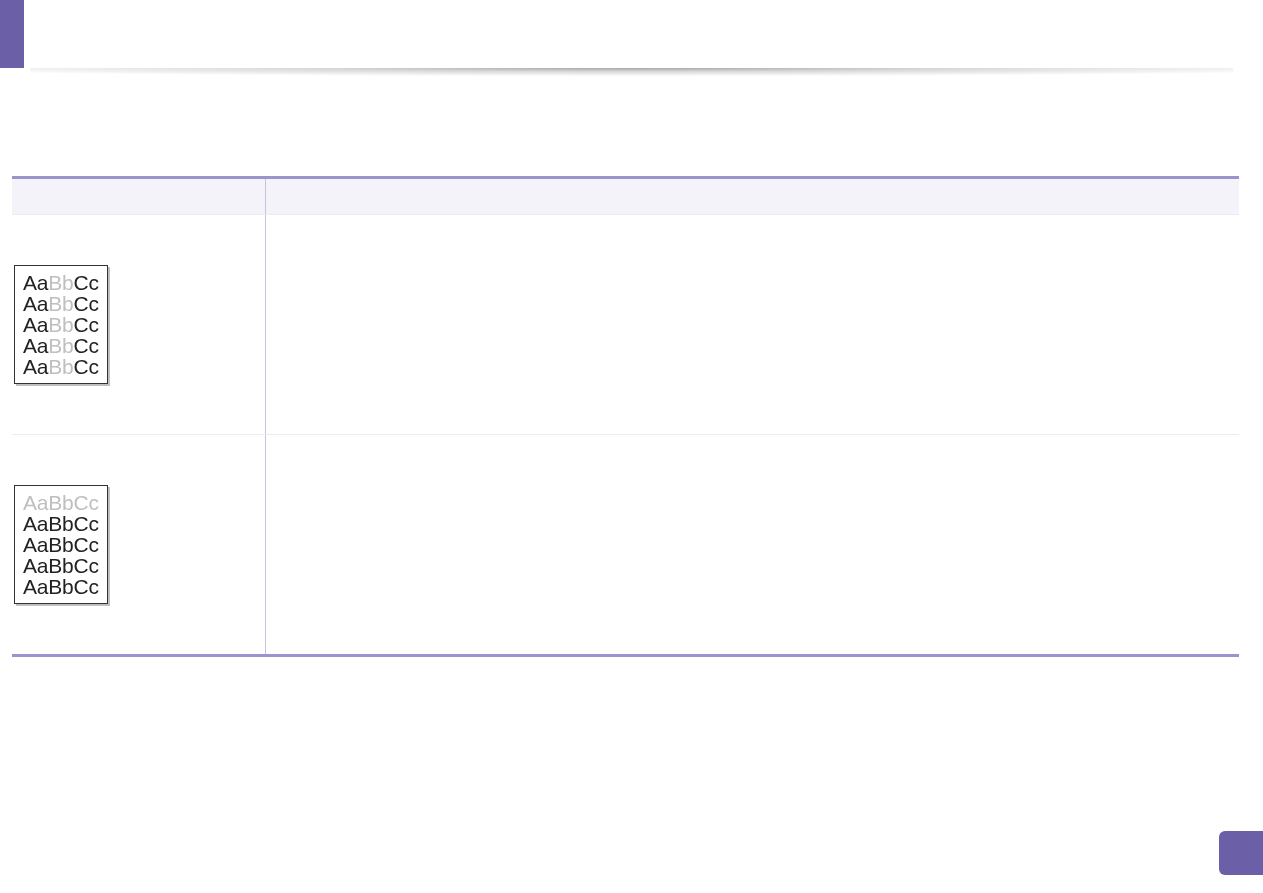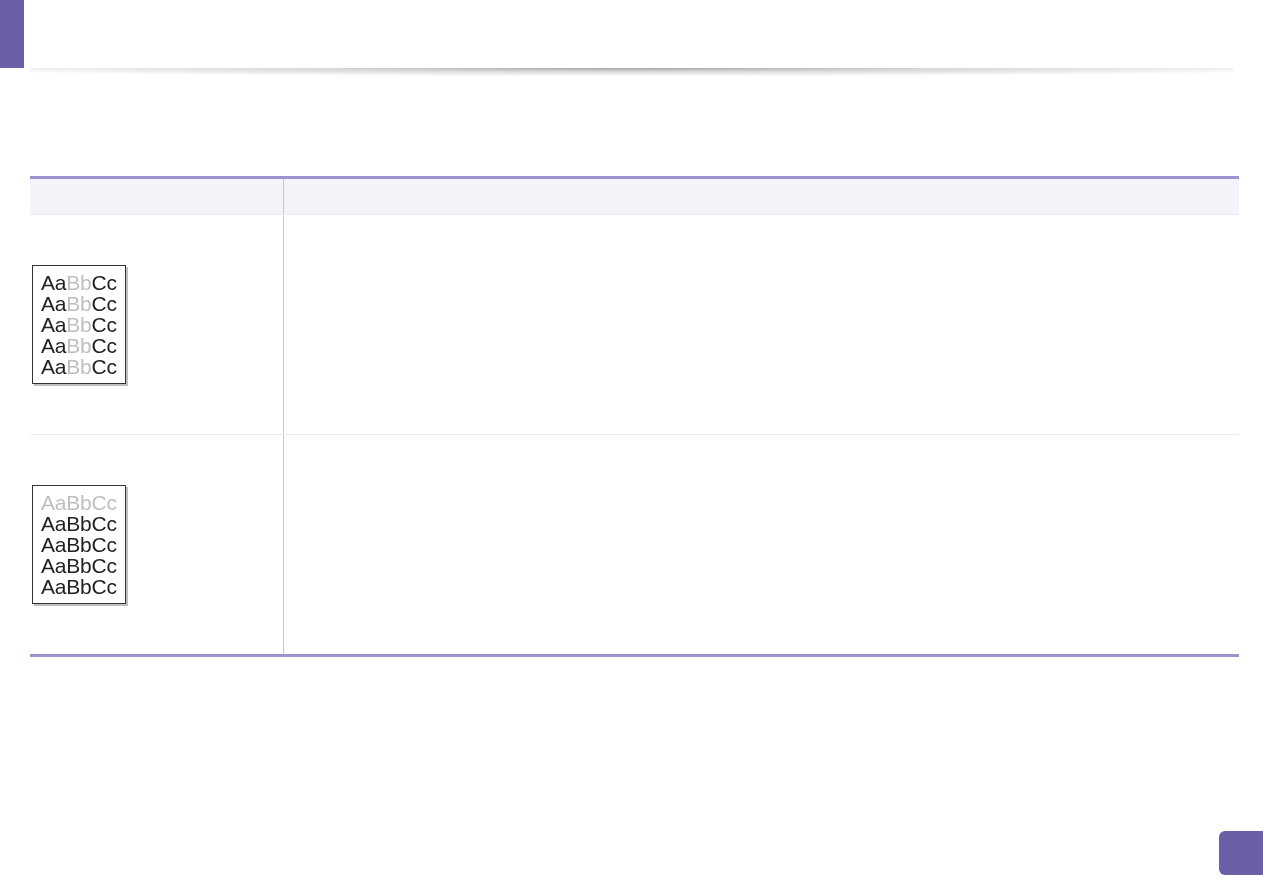--- a/index.html
+++ b/index.html
@@ -23,21 +23,21 @@
     position: absolute;
     top: 68px;
     left: 30px;
     right: 30px;
     height: 12px;
     background: radial-gradient(ellipse 90% 100% at 50% 0%, rgba(0,0,0,0.35) 0%, rgba(0,0,0,0.15) 30%, rgba(0,0,0,0) 70%);
   }
   .content {
     position: absolute;
     top: 176px;
-    left: 30px;
+    left: 12px;
     right: 24px;
   }
   .table {
     width: 100%;
     border-top: 3px solid #9a94cc;
     border-bottom: 3px solid #9a94cc;
   }
   .header-row {
     background: #f4f3fa;
     border-bottom: 1px solid #eceaf2;

